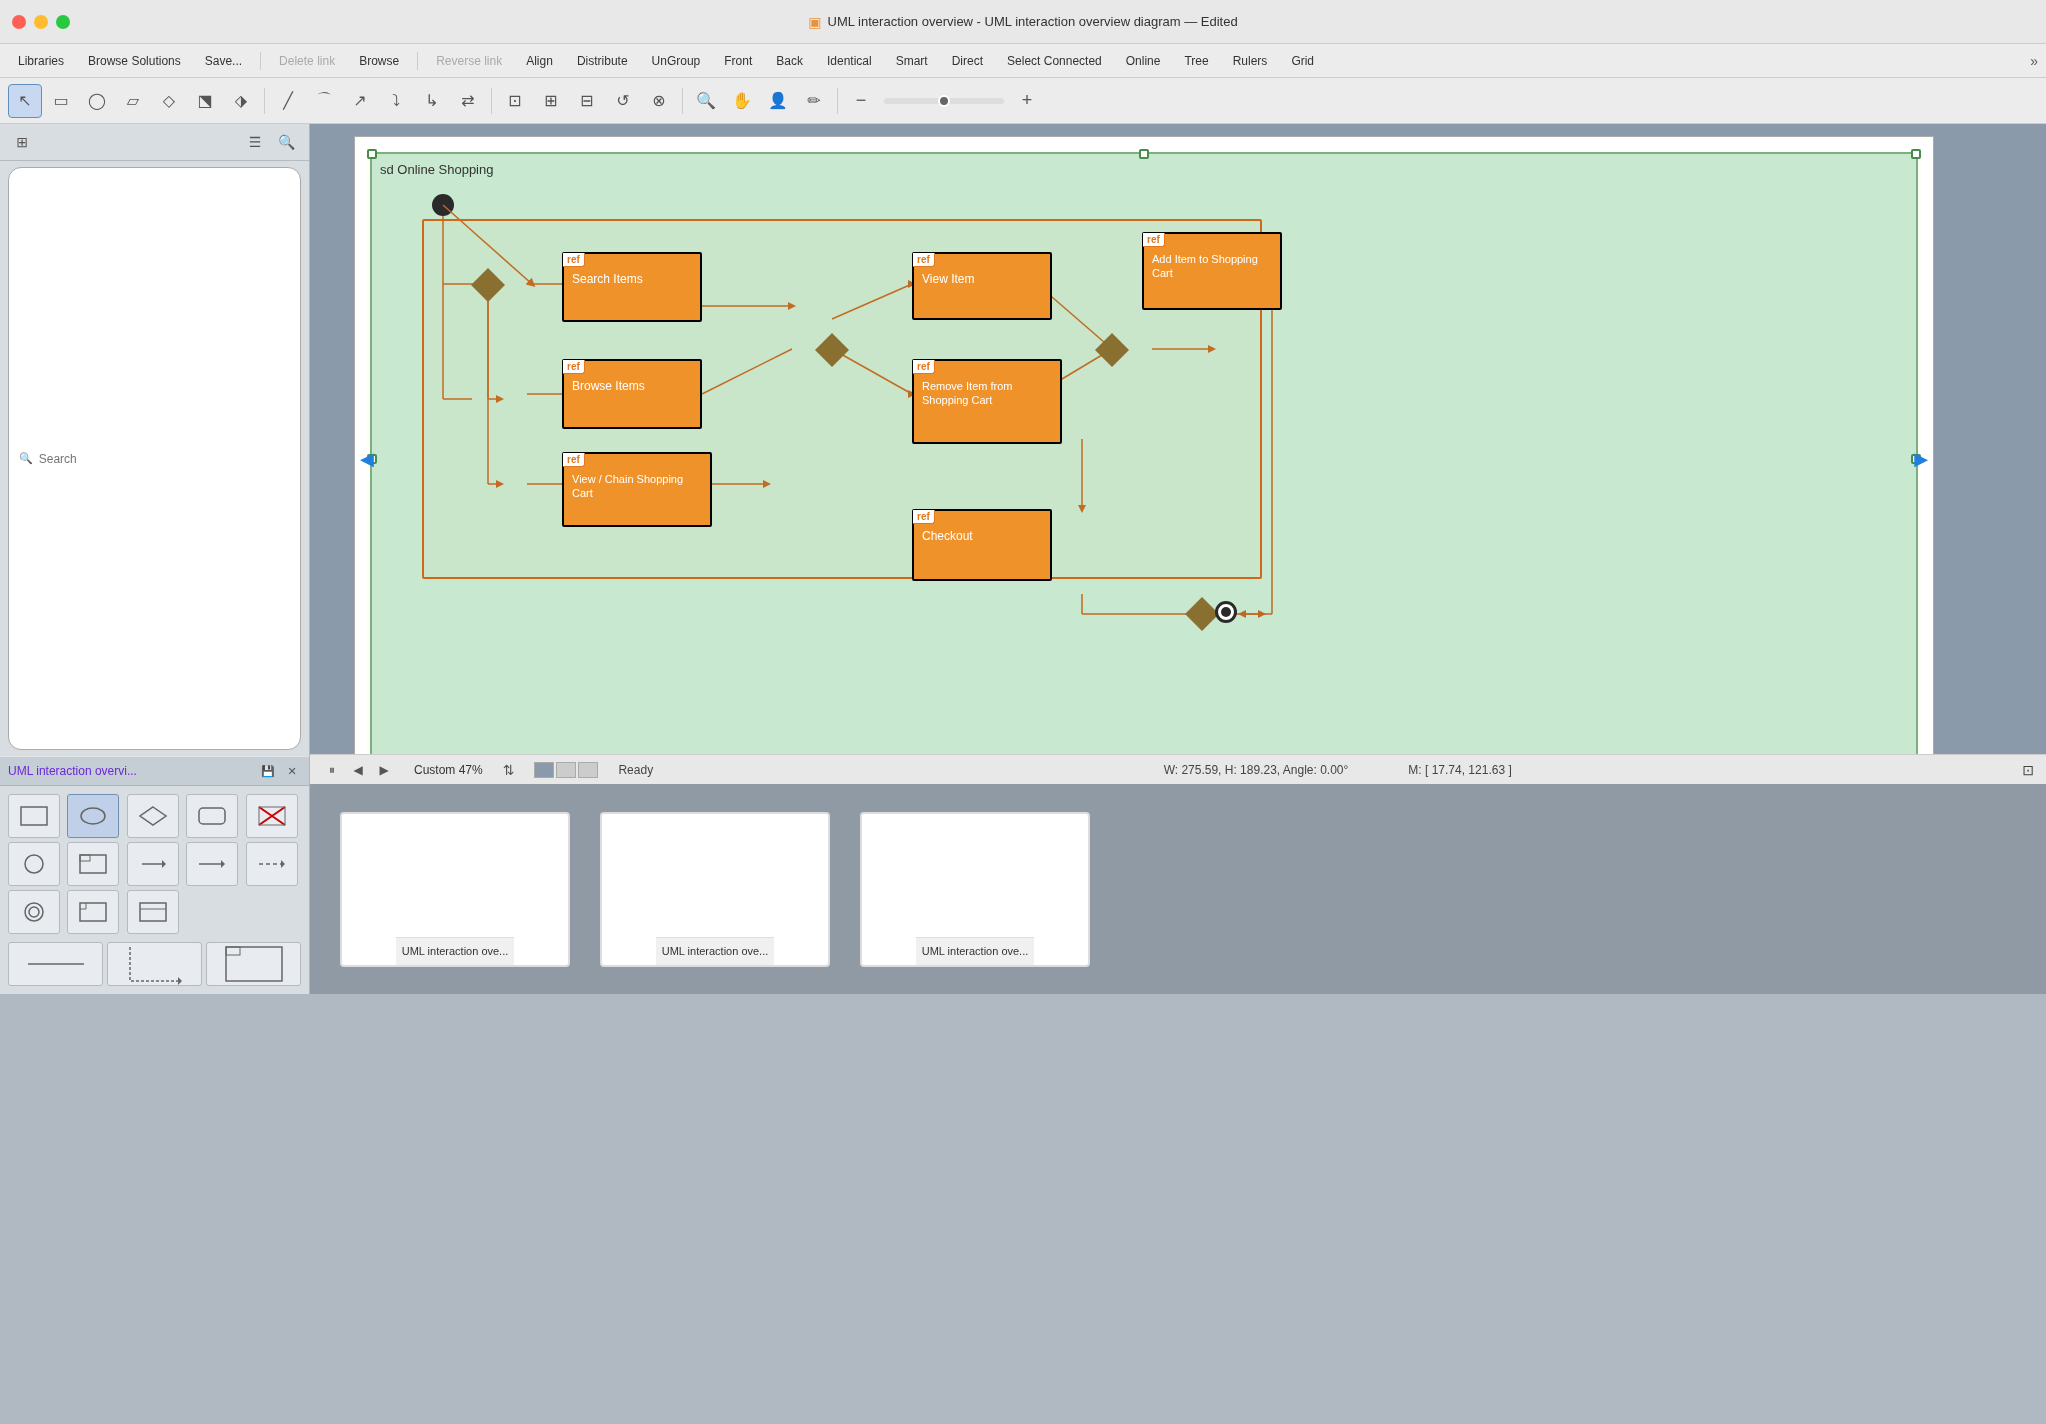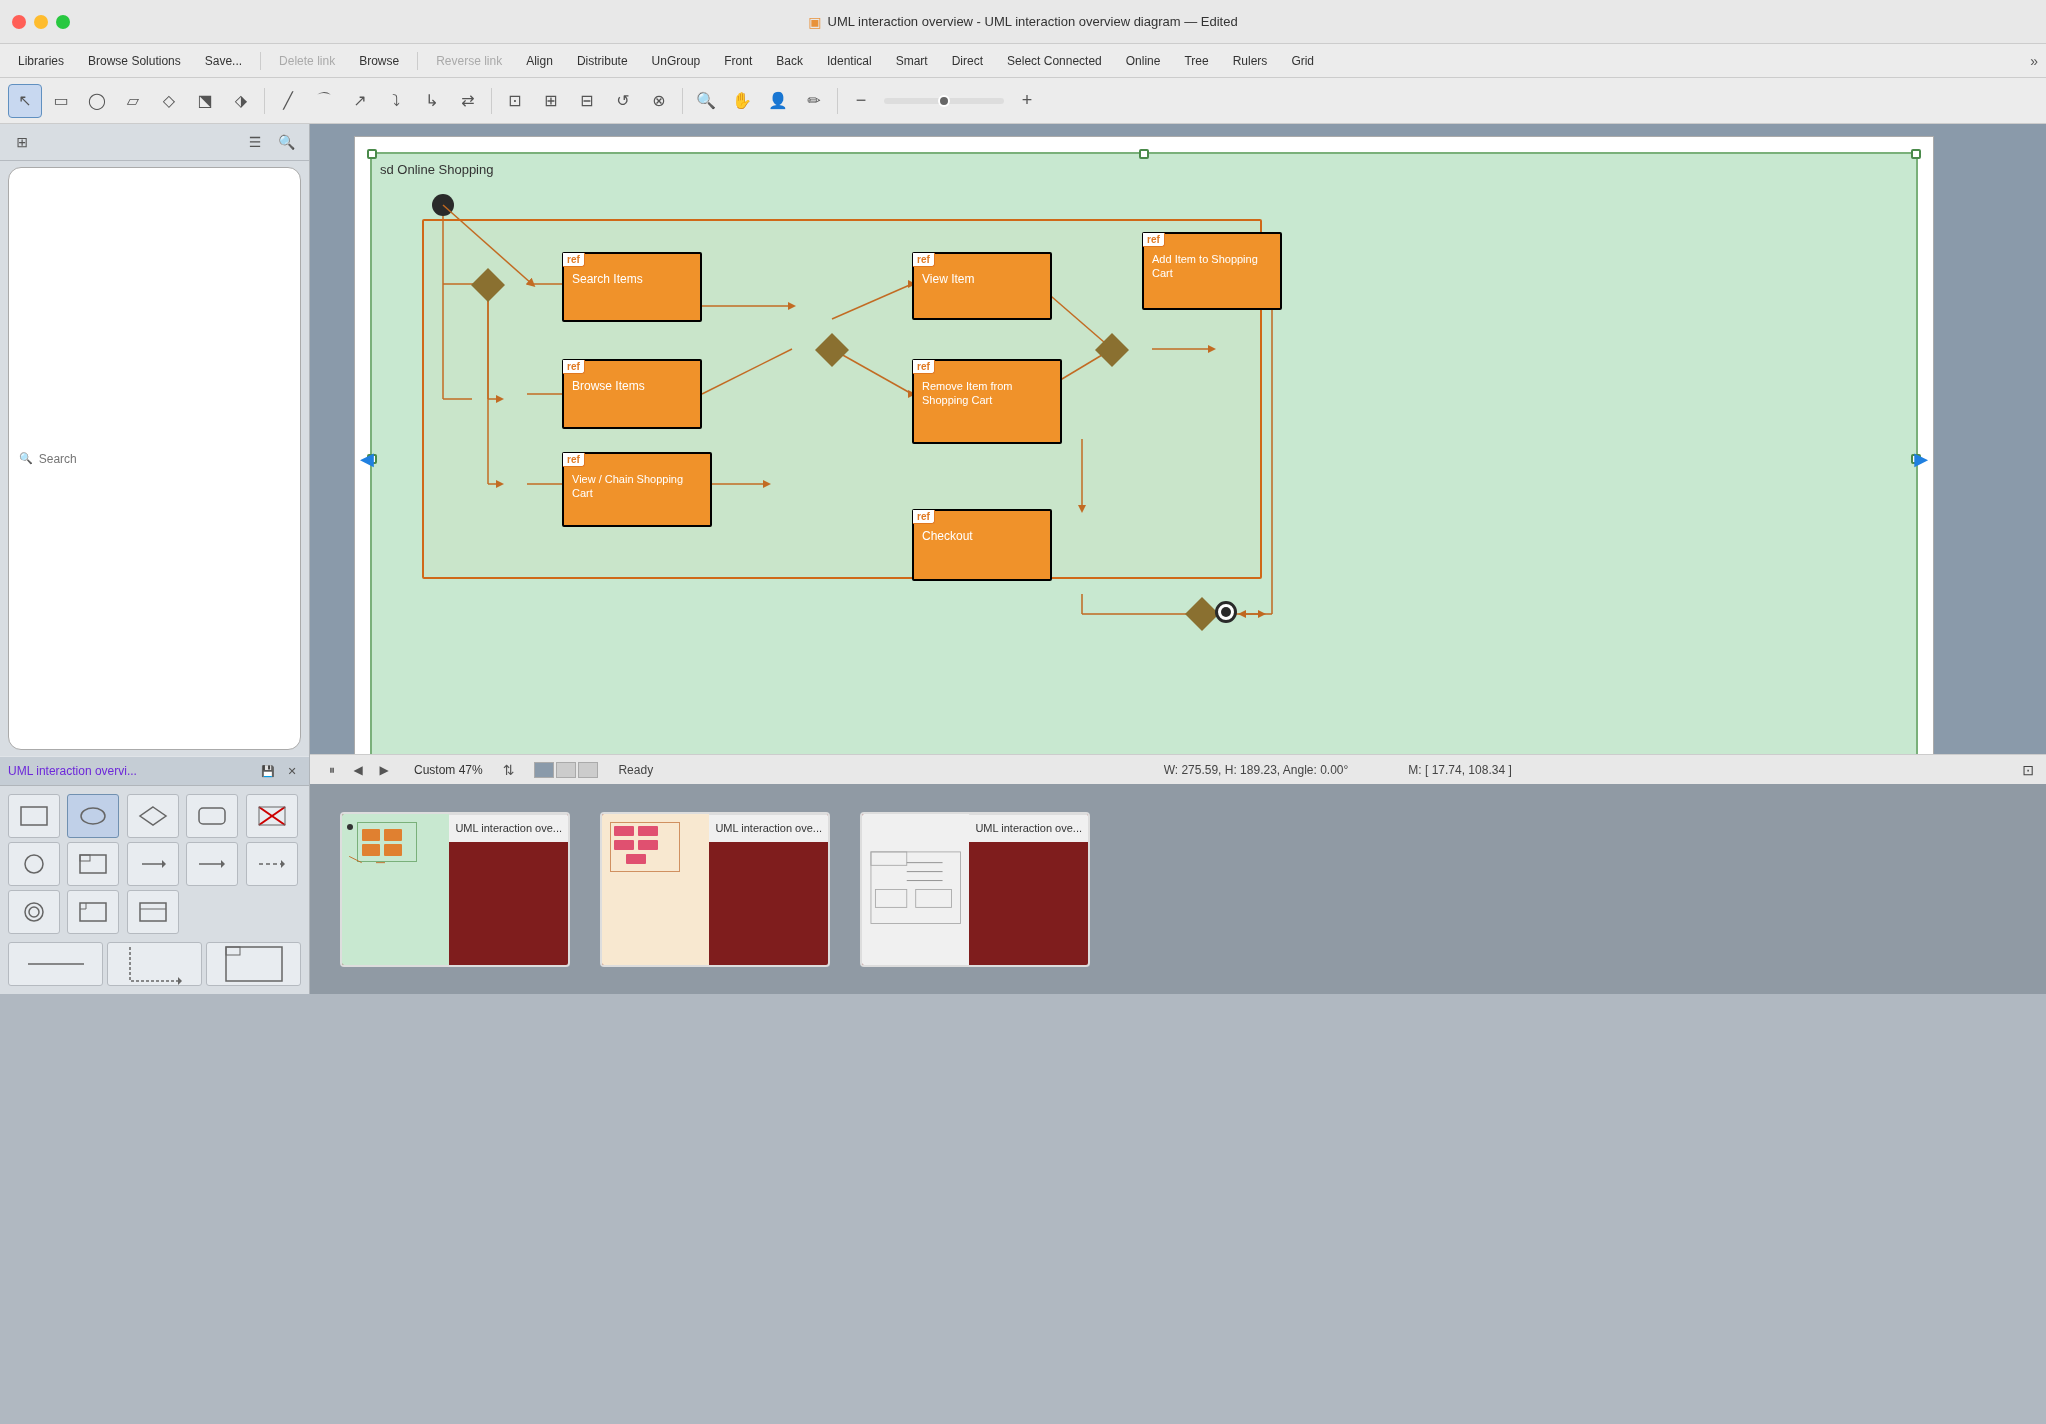--- a/index.html
+++ b/index.html
@@ -302,27 +302,28 @@
       bottom: 0; left: 0; right: 0;
       height: 210px;
       background: #909aa4;
       display: flex;
       align-items: center;
       padding: 20px 30px;
       gap: 30px;
     }
     .thumbnail {
       width: 230px; height: 155px;
-      background: #7f1d1d;
+      background: #ffffff;
       border: 2px solid #ddd;
       border-radius: 4px;
       overflow: hidden;
       cursor: pointer;
       display: flex;
-      flex-direction: row;
+      flex-direction: column;
+      align-items: center;
     }
     .thumb-preview {
       flex: 1;
       overflow: hidden;
       position: relative;
     }
     .thumb-label {
       height: 28px;
       background: #f0f0f0;
       border-top: 1px solid #ddd;
@@ -710,21 +711,21 @@
       </div>
       <span style="font-size:12px; color:#333;">Custom 47%</span>
       <span style="font-size:14px; color:#555; cursor:pointer;">⇅</span>
       <div class="view-btns">
         <div class="view-btn active"></div>
         <div class="view-btn"></div>
         <div class="view-btn"></div>
       </div>
       <span style="margin-left:0;">Ready</span>
       <span style="margin-left:auto;">W: 275.59,  H: 189.23,  Angle: 0.00°</span>
-      <span style="margin-left:40px;">M: [ 17.74, 108.34 ]</span>
+      <span style="margin-left:40px;">M: [ 17.74, 121.63 ]</span>
       <span style="margin-left:auto; font-size:14px; cursor:pointer;">⊡</span>
     </div>
 
     <div class="thumbnails-row">
 
       <div class="thumbnail">
         <div class="thumb-preview thumb1" style="position:relative;">
 
           <div style="position:absolute; top:8px; left:15px; width:60px; height:40px; background:#c8e8d0; border:1px solid #7ab07a;"></div>
           <div style="position:absolute; top:15px; left:20px; width:18px; height:12px; background:#e08030; border-radius:1px;"></div>

